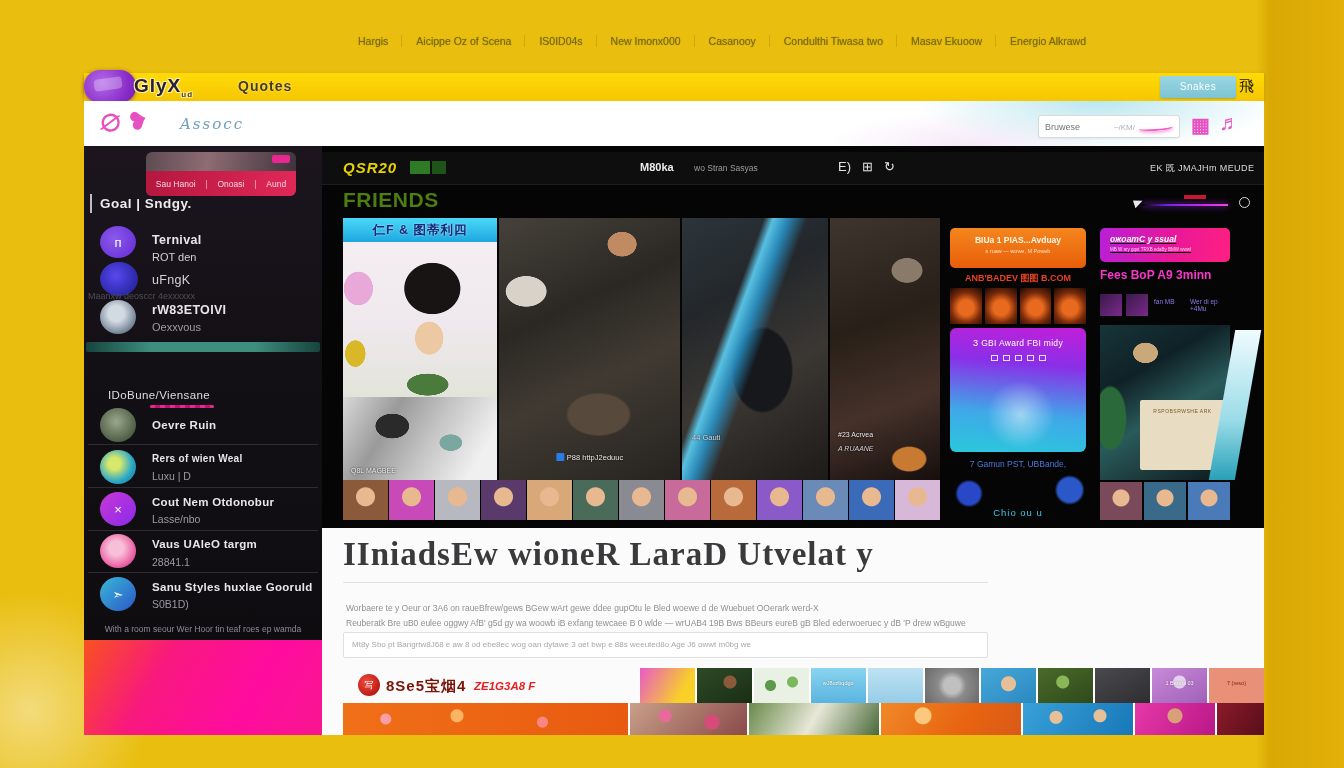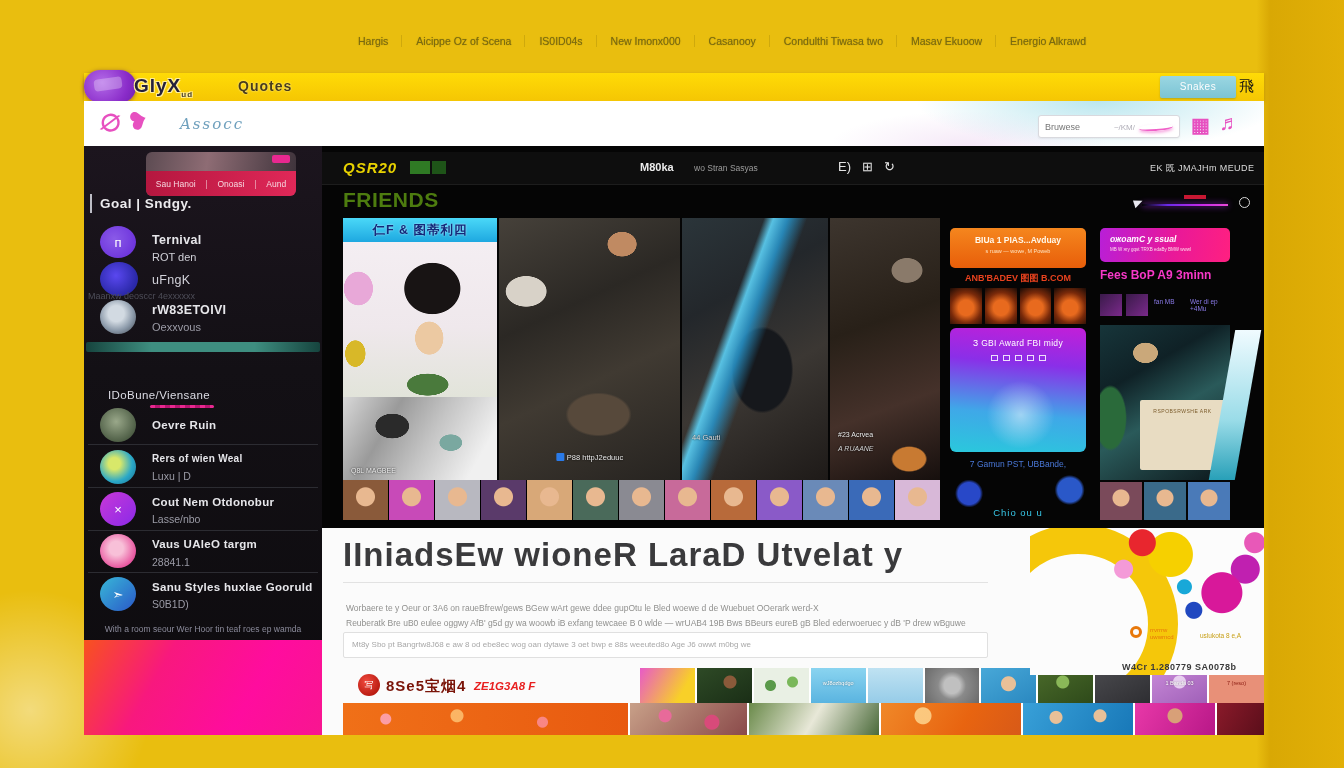--- a/index.html
+++ b/index.html
@@ -182,21 +182,21 @@
   .pa-bot { position:absolute; left:628px; top:309px; width:136px; height:70px;
     background:
       radial-gradient(circle at 14% 55%, #2848c8 0 11px, transparent 14px),
       radial-gradient(circle at 88% 50%, #2a58c8 0 12px, transparent 15px),
       transparent; text-align:center; }
   .pa-bot .b1 { font-size:8.5px; color:#4a78d8; padding-top:4px; }
   .pa-bot .b2 { font-size:9.5px; color:#38c8e8; margin-top:38px; letter-spacing:1px; }
 
   
   .pb-banner { position:absolute; left:778px; top:82px; width:130px; height:34px; border-radius:5px; cursor:pointer;
-    background:linear-gradient(100deg,#B81FD8 0%, #E8189A 55%, #FF2080 100%); padding:6px 0 0 10px; }
+    background:linear-gradient(100deg,#B81FD8 0%, #E8189A 55%, #FF2080 100%); padding:6px 0 0 10px;text-decoration:underline; }
   .pb-banner .l1 { font-size:8.5px; font-weight:bold; color:#fff; font-style:italic; }
   .pb-banner .l2 { font-size:4.5px; color:#ffd8ea; margin-top:3px; }
   .pb-pink { position:absolute; left:778px; top:122px; width:130px; font-size:12px; font-weight:bold; color:#F838C8; }
   .pb-caps { position:absolute; left:778px; top:146px; width:130px; height:28px; }
   .pb-caps .c { position:absolute; font-size:6.5px; color:#8a7ae8; }
   .pb-caps .t { position:absolute; width:22px; height:22px; top:2px;
     background:linear-gradient(135deg,#3a1a4a,#7a2a8a); cursor:pointer; }
   .pb-collage { position:absolute; left:778px; top:179px; width:130px; height:155px; cursor:pointer; overflow:hidden;
     background:
       radial-gradient(ellipse 22px 18px at 35% 18%, #caa87a 0 55%, transparent 58%),
@@ -207,21 +207,21 @@
   .pb-swoosh { position:absolute; left:900px; top:184px; width:26px; height:150px; transform:skewX(-10deg);
     background:linear-gradient(180deg,#f0fbff,#9adce8 60%,#28a0b8); }
   .pb-thumbs { position:absolute; left:778px; top:336px; width:130px; height:38px; display:flex; gap:2px; }
   .pb-thumbs div { flex:1; cursor:pointer;
     background-image:radial-gradient(circle at 50% 42%, #e8b890 0 8px, transparent 9px); background-repeat:no-repeat; }
   .pbt1 { background-color:#7a4a5a; } .pbt2 { background-color:#3a6a8a; } .pbt3 { background-color:#4a7ab8; }
 
   
   .lower { position:absolute; left:322px; top:528px; width:942px; height:207px; background:#FBFBFB; overflow:hidden; }
   .lw-heading { position:absolute; left:21px; top:8px; font-size:33px; color:#3a3a3c; font-weight:600;
-    letter-spacing:1px; font-family:Liberation Sans, sans-serif; }
+    letter-spacing:1px; font-family:Liberation Serif, serif; }
   .lw-hr { position:absolute; left:21px; top:54px; width:645px; border-top:1px solid #e2e2e2; }
   .lw-p { position:absolute; left:24px; width:645px; font-size:8.5px; color:#90908e; white-space:nowrap; overflow:hidden; }
   .lw-input { position:absolute; left:21px; top:104px; width:645px; height:26px; background:#fff;
     border:1px solid #e0e0e0; border-radius:2px; font-size:8px; color:#a8a8a8; padding:7px 0 0 8px;
     white-space:nowrap; overflow:hidden; cursor:text; }
   .brand-logo { position:absolute; left:36px; top:146px; width:22px; height:22px; border-radius:50%;
     background:radial-gradient(circle at 38% 35%, #F04A3E, #B81A10 75%); color:#fff; font-size:9px;
     display:flex; align-items:center; justify-content:center; }
   .brand-dark { position:absolute; left:64px; top:149px; font-size:15px; font-weight:bold; color:#7A1408; letter-spacing:1px; }
   .brand-red  { position:absolute; left:152px; top:152px; font-size:11.5px; font-weight:bold; font-style:italic; color:#E82020; }
@@ -533,23 +533,15 @@
     <div class="car-bot">
       <div class="cb1"></div>
       <div class="cb2"></div>
       <div class="cb3"></div>
       <div class="cb4"></div>
       <div class="cb5"></div>
       <div class="cb6"></div>
       <div class="cb7"></div>
     </div>
 
-    <div class="splash">
-      <div class="ring"></div>
-      <div class="blobs"></div>
-      <div class="slogo"></div>
-      <div class="sltext"><span>rrvrrrw</span><br><span>uwwrncd</span></div>
-      <div class="srtext">uslukota 8 e,A</div>
-      <div class="scode">W4Cr 1.280779 SA0078b</div>
-    </div>
   </div>
 
 </div>
 
 </body></html>

